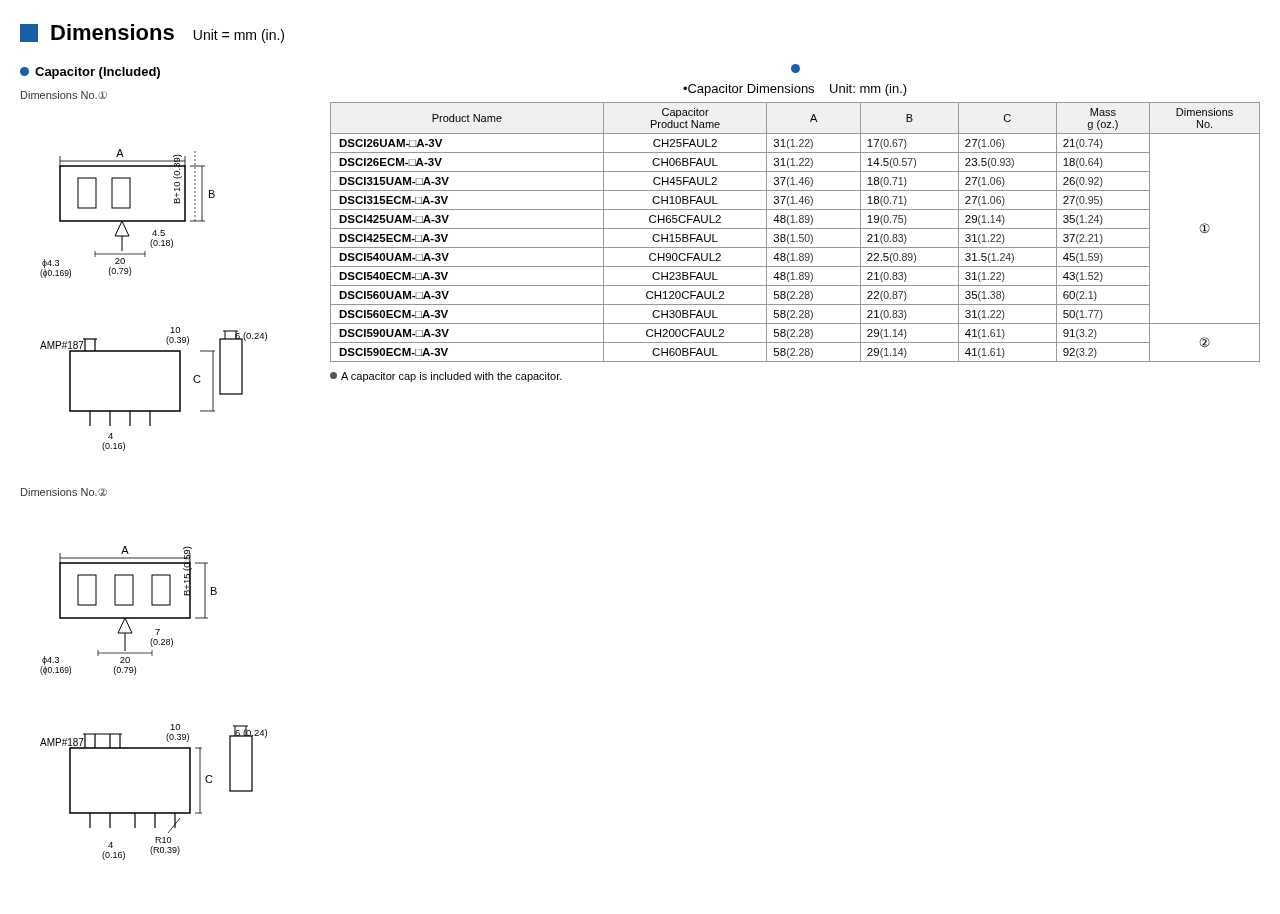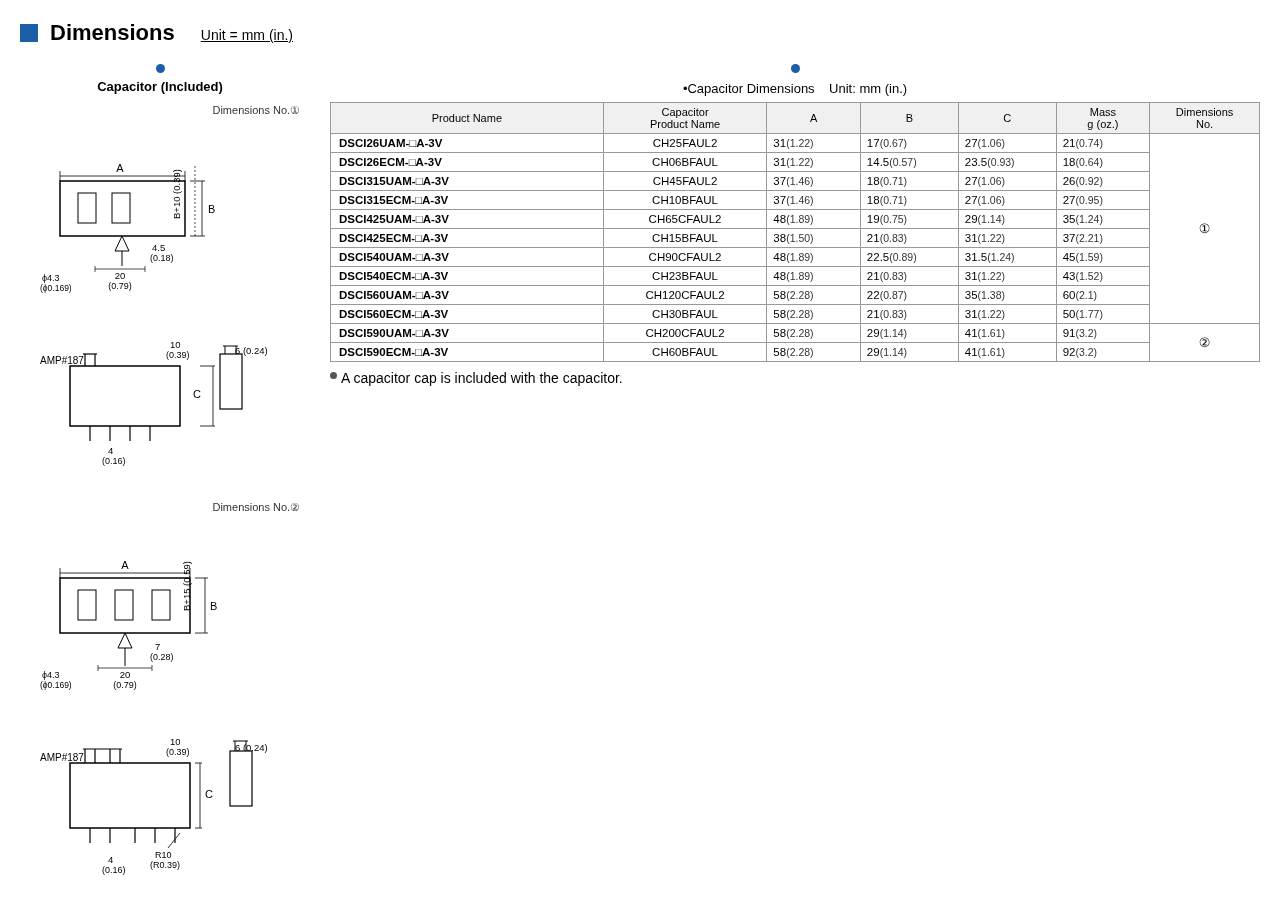--- a/index.html
+++ b/index.html
@@ -46,35 +46,34 @@
       width: 280px;
       flex-shrink: 0;
     }
     .left-panel-title {
       font-size: 13px;
       font-weight: bold;
       margin-bottom: 10px;
       display: flex;
       align-items: center;
       gap: 6px;
-      flex-direction: column;
     }
     .bullet-circle {
       width: 9px;
       height: 9px;
       border-radius: 50%;
       background: #1a5fa8;
       display: inline-block;
     }
     .diagram-section {
       margin-bottom: 20px;
     }
     .diagram-label {
       font-size: 11px;
-      text-align: right;
+      text-align: left;
       margin-bottom: 4px;
       color: #333;
     }
     .diagram-svg {
       display: block;
       margin: 0 auto;
     }
 
     
     .right-panel {
@@ -141,21 +140,21 @@
     .dim-main { font-size: 11.5px; }
     .dim-sub { font-size: 10.5px; color: #333; }
 
     .dimno-cell {
       font-size: 13px;
       vertical-align: middle;
     }
 
     .footnote {
       margin-top: 8px;
-      font-size: 14px;
+      font-size: 11px;
       display: flex;
       align-items: flex-start;
       gap: 4px;
     }
     .footnote-bullet {
       width: 7px;
       height: 7px;
       border-radius: 50%;
       background: #555;
       display: inline-block;
@@ -163,21 +162,21 @@
       margin-top: 2px;
     }
   </style>
 </head>
 <body>
 
 <div class="page-header">
   <span class="header-blue-box"></span>
   <span class="header-title">
     <span>Dimensions</span>
-    <span class="header-unit" style="margin-left:20px;text-decoration:underline;">Unit = mm (in.)</span>
+    <span class="header-unit" style="margin-left:12px;">Unit = mm (in.)</span>
   </span>
 </div>
 
 <div class="main-layout">
 
   <div class="left-panel">
     <div class="left-panel-title">
       <span class="bullet-circle"></span>
       <span>Capacitor (Included)</span>
     </div>

